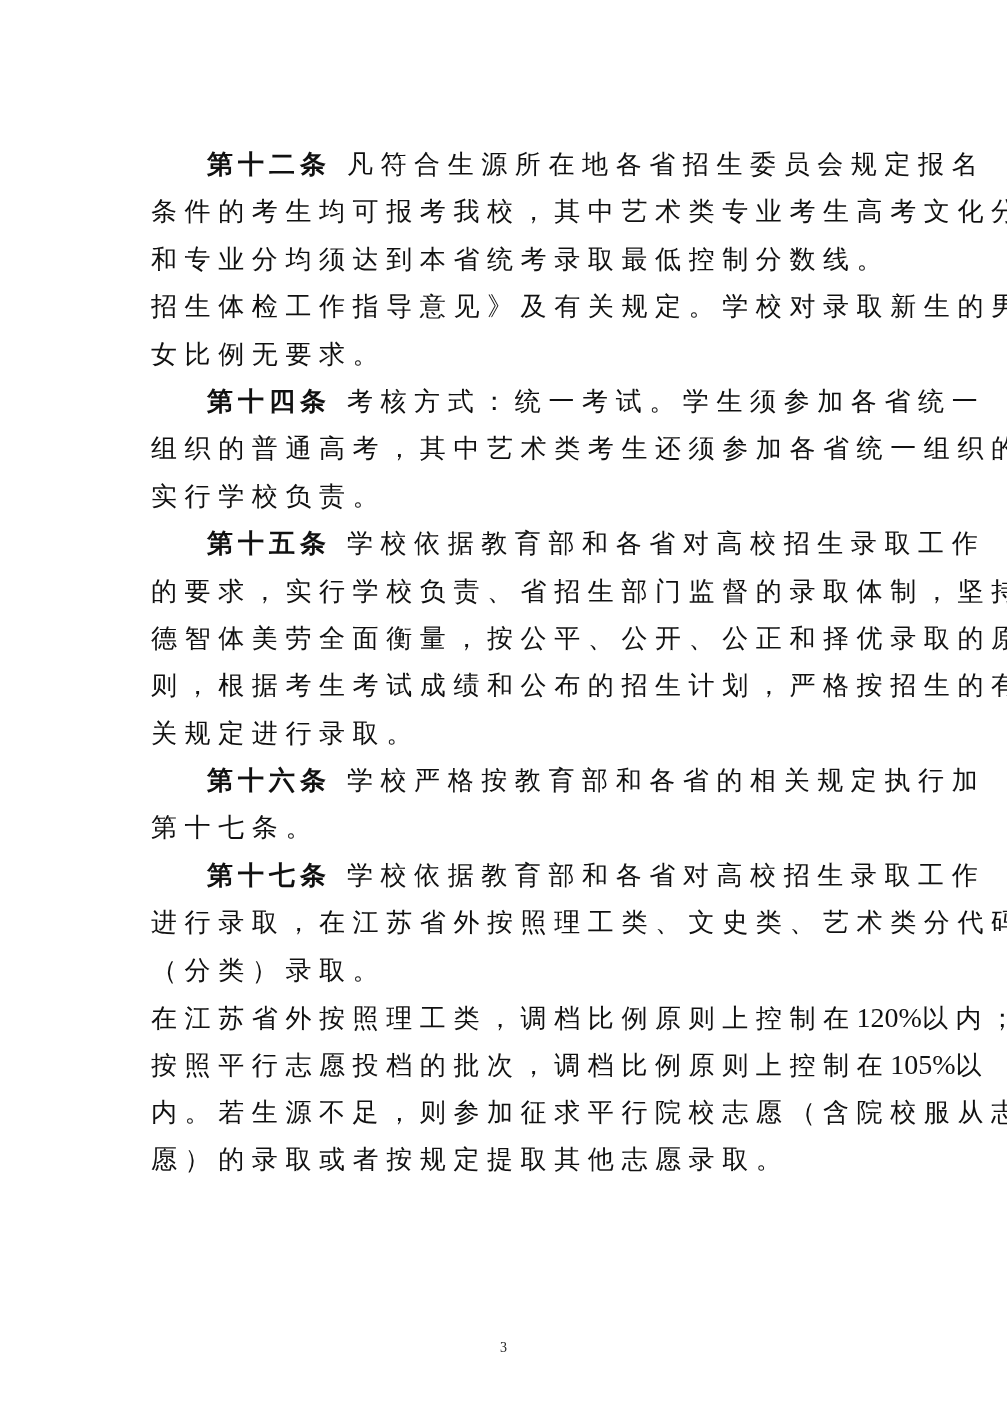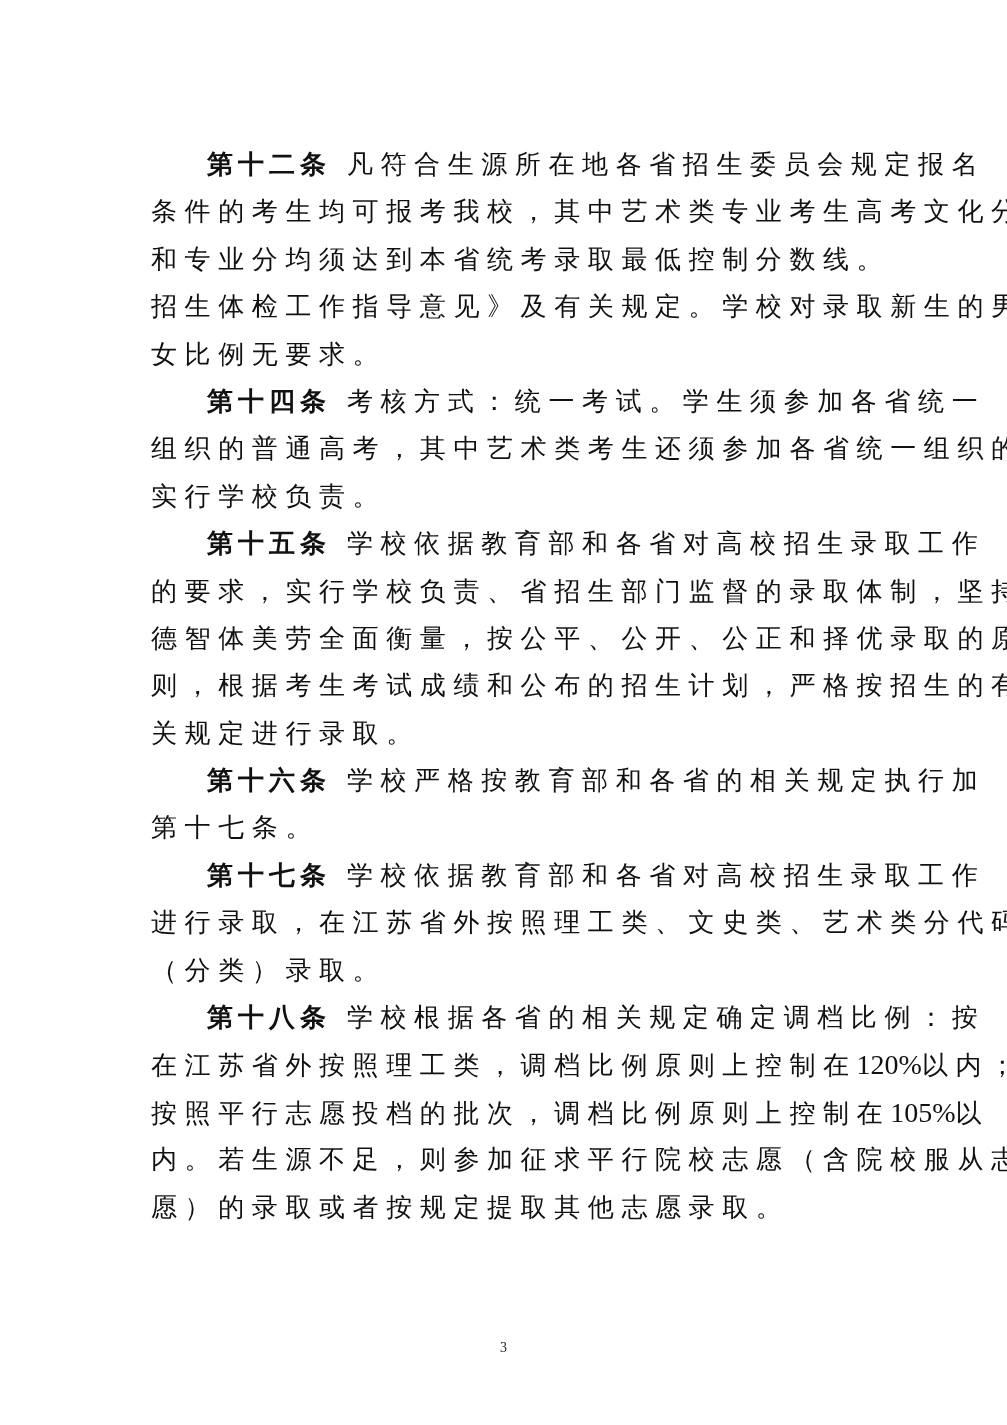--- a/index.html
+++ b/index.html
@@ -95,21 +95,20 @@
       <div class="line">第十七条。</div>
     </div>
 
     <div class="article">
       <div class="line indent"><span class="article-no">第十七条</span> <span>学校依据教育部和各省对高校招生录取工作</span></div>
       <div class="line">进行录取，在江苏省外按照理工类、文史类、艺术类分代码</div>
       <div class="line">（分类）录取。</div>
     </div>
 
     <div class="article">
-      <div class="line indent"><span class="article-no">第十八条</span> <span>学校根据各省的相关规定确定调档比例：按</span></div>
       <div class="line"><span>在江苏省外按照理工类，调档比例原则上控制在</span><span class="num">120%</span><span>以内；</span></div>
       <div class="line"><span>按照平行志愿投档的批次，调档比例原则上控制在</span><span class="num">105%</span><span>以</span></div>
       <div class="line">内。若生源不足，则参加征求平行院校志愿（含院校服从志</div>
       <div class="line">愿）的录取或者按规定提取其他志愿录取。</div>
     </div>
 
   </div>
 
   <div class="page-number">3</div>
 </div>

